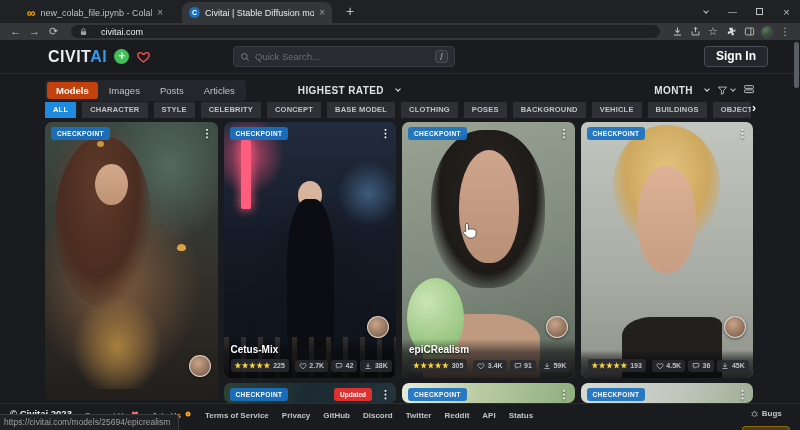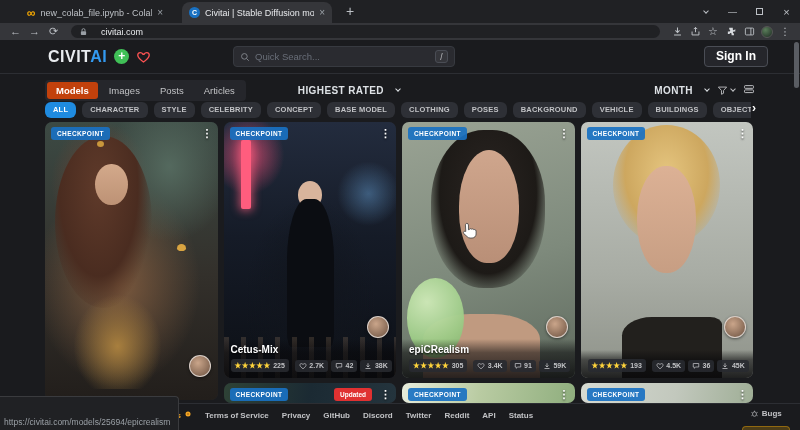--- a/index.html
+++ b/index.html
@@ -44,21 +44,21 @@
   #segmented { display:flex; background:#25262B; border-radius:4px; padding:2px; gap:2px; }
   .seg-item { font-size:9.5px; color:#C1C2C5; padding:3px 9px; border-radius:3px; }
   .seg-item.active { background:#c2410c; color:#fff; font-weight:700; }
   .drop-label { font-size:10px; font-weight:700; color:#DEE2E6; letter-spacing:.4px; display:flex; align-items:center; gap:12px;padding-left:36px; }
   #sort { margin-left:16px; }
   .chev { width:4px; height:4px; border-right:1.5px solid currentColor; border-bottom:1.5px solid currentColor; transform:rotate(45deg); margin-top:-2px; }
   #nav-right { margin-left:auto; display:flex; align-items:center; gap:8px; color:#C1C2C5; }
 
   
   #tags-row { position:absolute; top:102px; left:45px; width:706px; height:16px; display:flex; gap:6px; overflow:hidden; align-items:center; }
-  .chip { flex:0 0 auto; font-size:7.5px; font-weight:700; color:#C1C2C5; background:#2E3036; padding:0 8px; height:16px; line-height:16px; border-radius:6px; letter-spacing:.2px; }
+  .chip { flex:0 0 auto; font-size:7.5px; font-weight:700; color:#C1C2C5; background:#2E3036; padding:0 8px; height:16px; line-height:16px; border-radius:0; letter-spacing:.2px; }
   .chip.active { background:#1f8be0; color:#fff; }
   #tags-more { position:absolute; left:752px; top:101px; color:#fff; font-size:12px; font-weight:700; }
 
   
   #cards { position:absolute; top:122px; left:45px; width:708px; bottom:27px; display:grid; grid-template-columns:repeat(4,1fr); gap:6px; overflow:hidden; }
   .col { display:flex; flex-direction:column; gap:5px; min-width:0; }
   .card { position:relative; border-radius:7px; overflow:hidden; background:#25262B; flex:0 0 auto; }
   .card.tall { height:278px; }
   .card.standard { height:256px; }
   .card.partial { flex:1 1 auto; min-height:18px; }
@@ -115,21 +115,21 @@
   .art-partial-light { background:linear-gradient(100deg, #e7ecdc 0%, #b9cba2 45%, #8fae7e 100%); }
   .art-partial-grey { background:linear-gradient(100deg, #d6dad2 0%, #c2c8bd 55%, #9fae96 100%); }
 
   
   #footer { position:absolute; left:0; right:0; bottom:0; height:27px; background:#1A1B1E; border-top:1px solid #2C2E33; display:flex; align-items:flex-start; padding:4px 10px 0; gap:13px; z-index:10; }
   .f-copy { font-size:9.5px; font-weight:700; color:#E9ECEF; white-space:nowrap; }
   .f-link { font-size:8px; font-weight:700; color:#C1C2C5; display:flex; align-items:center; gap:3px; white-space:nowrap; margin-top:2px; }
   #f-right { margin-left:auto; display:flex; gap:8px; align-items:center;flex-direction:column; }
   .bugs { color:#C1C2C5; font-size:8px; font-weight:700; display:flex; gap:3px; align-items:center; margin-top:1px; }
   .ideas { background:rgba(250,176,5,.22); border:1px solid rgba(250,176,5,.4); color:#FFD43B; font-size:8px; font-weight:700; padding:2px 7px; border-radius:4px; display:flex; gap:3px; align-items:center; }
-  #statusbar { position:absolute; left:0; bottom:0; background:#202124; border-top:1px solid #3a3b3e; border-right:1px solid #3a3b3e; color:#9aa0a6; font-size:8.5px; padding:20px 8px 3px 4px; border-top-right-radius:4px; z-index:20; }
+  #statusbar { position:absolute; left:0; bottom:0; background:#202124; border-top:1px solid #3a3b3e; border-right:1px solid #3a3b3e; color:#9aa0a6; font-size:8.5px; padding:2px 8px 3px 4px; border-top-right-radius:4px; z-index:20; }
   #scroll-thumb { position:absolute; right:1px; top:42px; width:5px; height:46px; background:#5a5d63; border-radius:3px; z-index:30; }
   #cursor { position:absolute; left:462px; top:222px; z-index:50; }
 </style>
 </head>
 <body>
 
 <div id="tabstrip">
   <div class="tab" id="tab1">
     <span class="colab-ic">∞</span>
     <span class="ttl">new_colab_file.ipynb - Colaborat</span>

